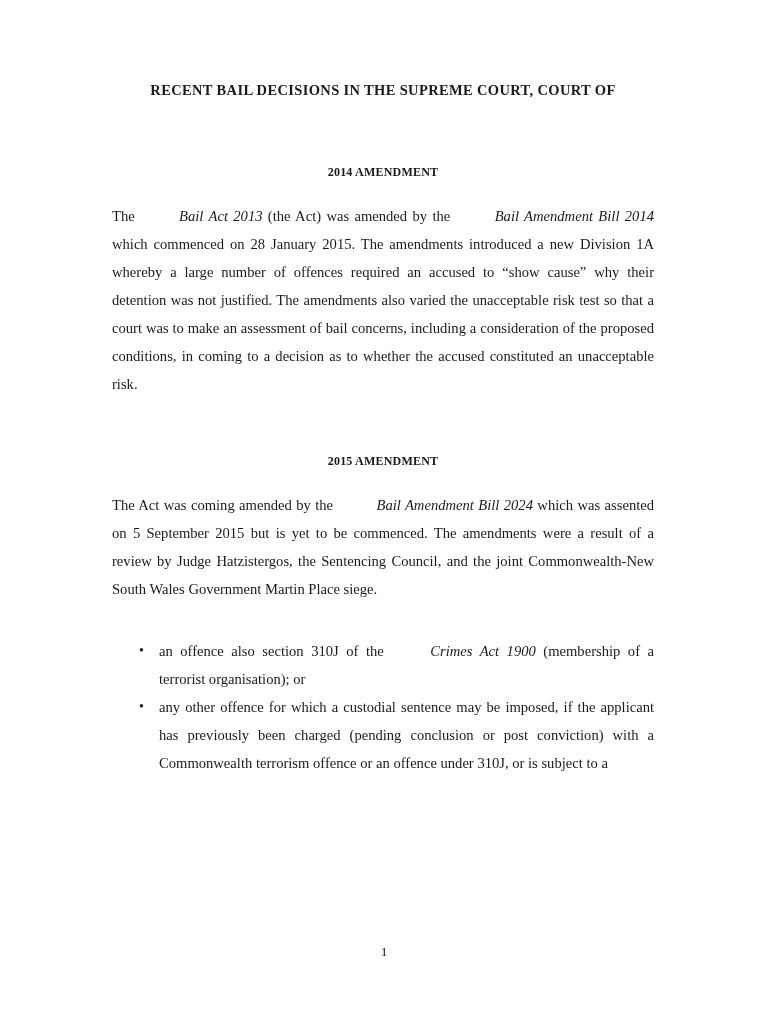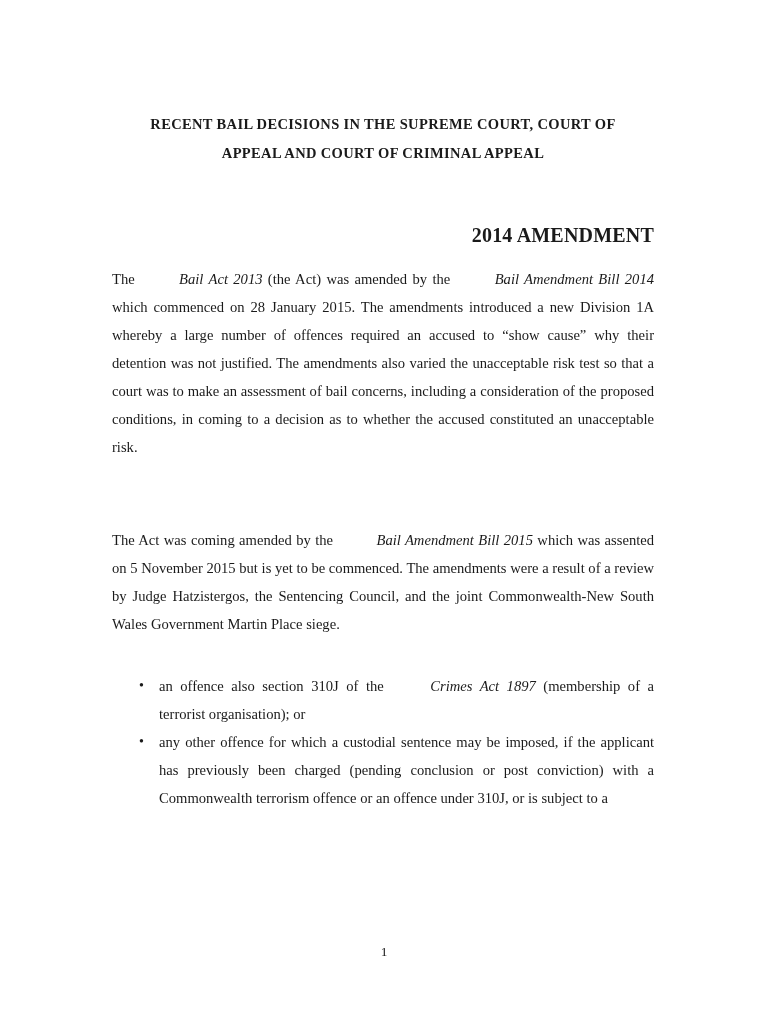--- a/index.html
+++ b/index.html
@@ -27,36 +27,36 @@
 
   .content {
     position: absolute;
     left: 112px;
     top: 0;
     width: 542px;
   }
 
   .doc-title {
     margin: 0;
-    padding-top: 110px;
+    padding-top: 76px;
     font-size: 14.5px;
     font-weight: bold;
     text-align: center;
     letter-spacing: 0.35px;
     line-height: 29px;
     text-transform: uppercase;
   }
   .doc-title .title-line {
     display: block;
   }
 
   .section-heading {
-    font-size: 20px;
+    font-size: 12px;
     font-weight: bold;
-    text-align: right;
+    text-align: center;
     letter-spacing: 0.2px;
     line-height: 28px;
   }
 
   .body-para {
     font-size: 14.6px;
     line-height: 28px;
     text-align: justify;
     text-justify: inter-word;
     margin: 0;
@@ -107,45 +107,45 @@
 </style>
 </head>
 <body>
 
 <div class="page">
 
   <div class="content">
 
     <h1 class="doc-title">
       <span class="title-line">RECENT BAIL DECISIONS IN THE SUPREME COURT, COURT OF</span>
-      <span class="title-line">APPEAL AND COURT OF CRIMINAL APPEAL</span>
     </h1>
 
     <div class="spacer-title-gap"></div>
 
     <div class="section-heading">2014 AMENDMENT</div>
 
     <div class="spacer-head-body"></div>
 
     <p class="body-para"><span>The </span><span class="ital">Bail Act 2013</span><span> (the Act) was amended by the </span><span class="ital">Bail Amendment Bill 2014</span><span> which commenced on 28 January 2015.   The amendments introduced a new Division 1A whereby a large number of offences required an accused to “show cause” why their detention was not justified.   The amendments also varied the unacceptable risk test so that a court was to make an assessment of bail concerns, including a consideration of the proposed conditions, in coming to a decision as to whether the accused constituted an unacceptable risk.</span></p>
 
     <div class="spacer-section"></div>
 
+    <div class="section-heading">2015 AMENDMENT</div>
 
     <div class="spacer-head-body"></div>
 
-    <p class="body-para"><span>The Act was coming amended by the </span><span class="ital">Bail Amendment Bill 2015</span><span> which was assented on 5 November 2015 but is yet to be commenced.  The amendments were a result of a review by Judge Hatzistergos, the Sentencing Council, and the joint Commonwealth-New South Wales Government Martin Place siege.</span></p>
+    <p class="body-para"><span>The Act was coming amended by the </span><span class="ital">Bail Amendment Bill 2024</span><span> which was assented on 5 September 2015 but is yet to be commenced.  The amendments were a result of a review by Judge Hatzistergos, the Sentencing Council, and the joint Commonwealth-New South Wales Government Martin Place siege.</span></p>
 
     <div class="spacer-para-gap"></div>
 
 
     <div class="spacer-list"></div>
 
     <ul class="bullet-list">
-      <li class="bullet-item"><span class="bullet-dot">•</span><span>an offence also section 310J of the </span><span class="ital">Crimes Act 1897 </span><span>(membership of a terrorist organisation); or</span></li>
+      <li class="bullet-item"><span class="bullet-dot">•</span><span>an offence also section 310J of the </span><span class="ital">Crimes Act 1900 </span><span>(membership of a terrorist organisation); or</span></li>
       <li class="bullet-item"><span class="bullet-dot">•</span><span>any other offence for which a custodial sentence may be imposed, if the applicant has previously been charged (pending conclusion or post conviction) with a Commonwealth terrorism offence or an offence under 310J, or is subject to a</span></li>
     </ul>
 
   </div>
 
   <div class="page-number">1</div>
 
 </div>
 
 </body></html>

